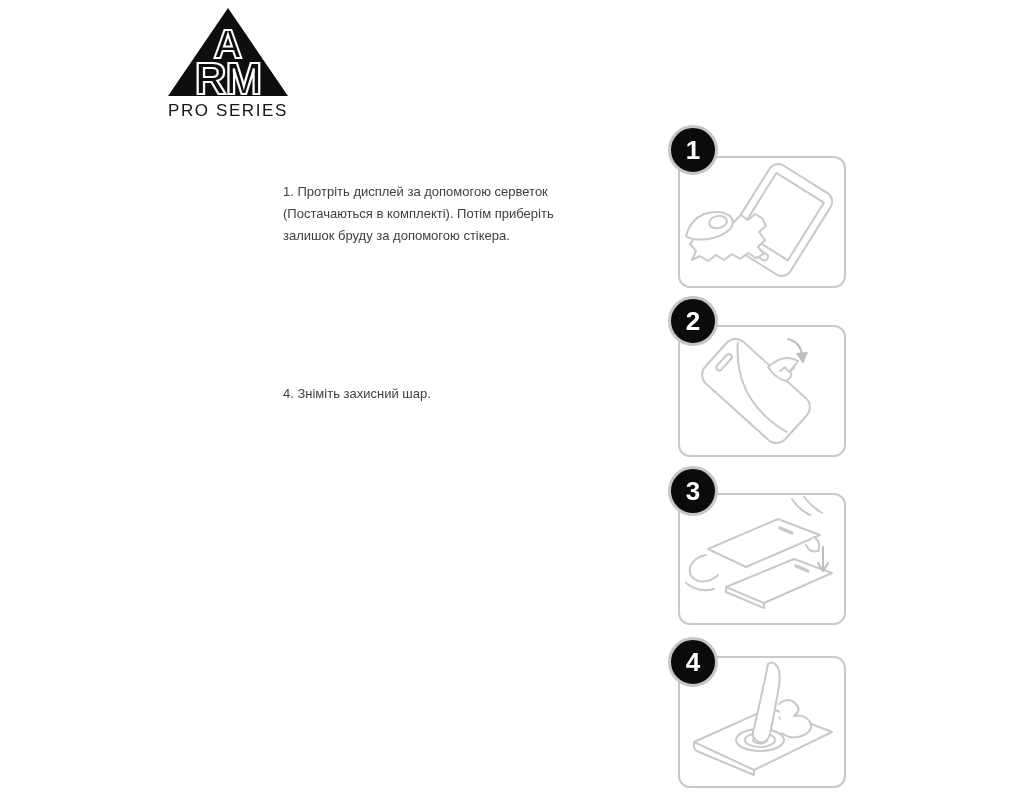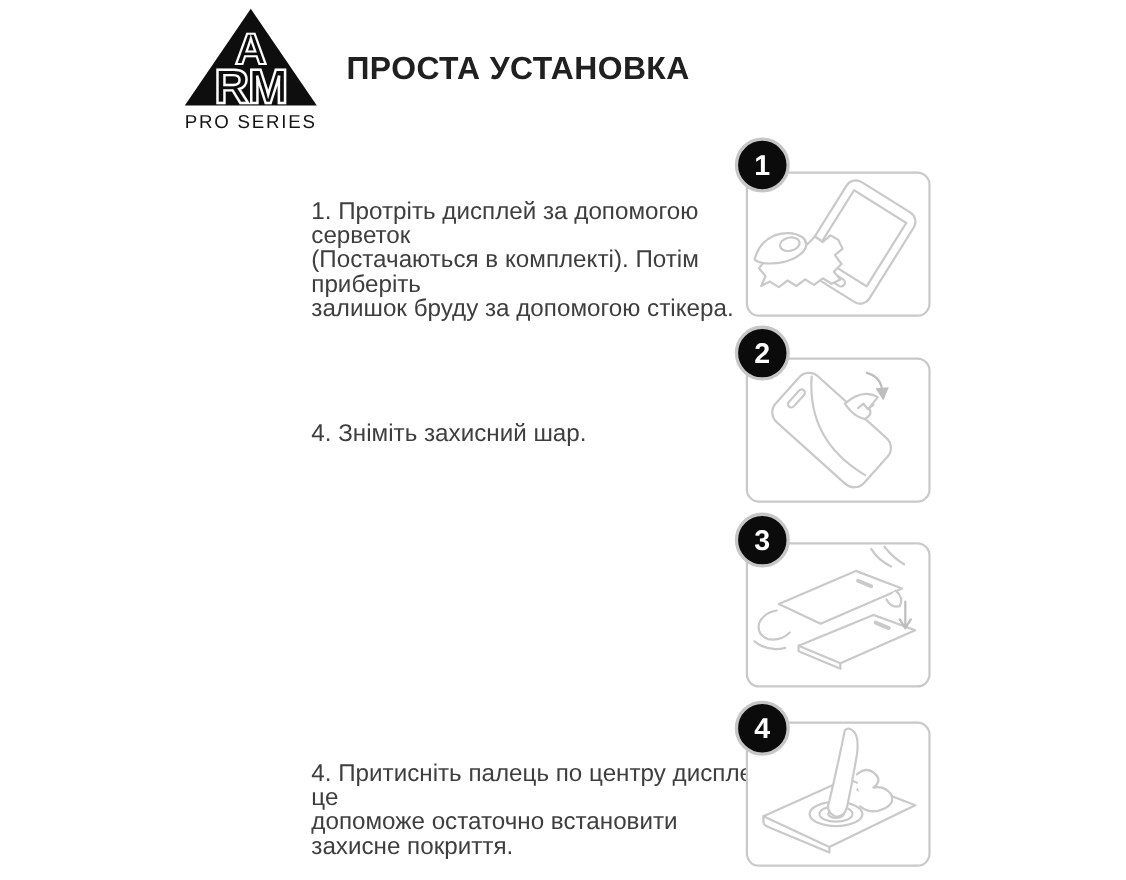--- a/index.html
+++ b/index.html
@@ -7,21 +7,21 @@
     position:relative;width:1024px;height:800px;background:#ffffff;overflow:hidden;
     font-family:"Liberation Sans","DejaVu Sans",sans-serif;
   }
   
   .logo{position:absolute;left:163px;top:6px;width:130px;text-align:center;}
   .logo svg{display:block;margin:0 auto;}
   .logo-sub{margin-top:3px;font-size:17px;font-weight:normal;letter-spacing:1.6px;color:#141414;white-space:nowrap;}
   
   .title{position:absolute;left:315px;top:47px;margin:0;font-size:29px;font-weight:bold;color:#202020;letter-spacing:0.4px;white-space:nowrap;}
   
-  .step-text{position:absolute;left:283px;width:430px;font-size:22px;line-height:22px;color:#3e3e3e;white-space:pre-line;}
+  .step-text{position:absolute;left:283px;width:430px;font-size:13px;line-height:22px;color:#3e3e3e;white-space:pre-line;}
   .s1{top:181px}.s2{top:383px}.s3{top:522px}.s4{top:692px}
   
   .illus-box{position:absolute;left:678px;width:168px;height:132px;border:2px solid #c9c9c9;border-radius:12px;box-sizing:border-box;background:#fff;}
   .illus-box svg{display:block;width:164px;height:128px;}
   .x1{top:156px}.x2{top:325px}.x3{top:493px}.x4{top:656px}
   
   .badge{position:absolute;left:668px;width:44px;height:44px;border-radius:50%;background:#0b0b0b;border:3px solid #c6c6c6;display:flex;align-items:center;justify-content:center;z-index:2;}
   .badge span{color:#ffffff;font-size:26px;font-weight:bold;line-height:1;}
   .b1{top:125px}.b2{top:296px}.b3{top:466px}.b4{top:637px}
 </style>
@@ -32,29 +32,25 @@
 
   <div class="logo">
     <svg viewBox="0 0 126 92" width="126" height="92">
       <polygon points="63,2 123,90 3,90" fill="#0e0e0e"></polygon>
       <text x="63" y="52" text-anchor="middle" font-size="40" font-weight="bold" fill="none" stroke="#ffffff" stroke-width="2">A</text>
       <text x="63" y="88" text-anchor="middle" font-size="44" font-weight="bold" letter-spacing="-1" fill="none" stroke="#ffffff" stroke-width="2.2">RM</text>
     </svg>
     <div class="logo-sub">PRO SERIES</div>
   </div>
 
-  <h1 class="title">ПРОСТА УСТАНОВКА</h1>
 
   <div class="step-text s1">1. Протріть дисплей за допомогою серветок
 (Постачаються в комплекті). Потім приберіть
 залишок бруду за допомогою стікера.</div>
   <div class="step-text s2">4. Зніміть захисний шар.</div>
-  <div class="step-text s4">4. Притисніть палець по центру дисплея - це
-допоможе остаточно встановити
-захисне покриття.</div>
 
   <div class="badge b1">
       <span>1</span>
     </div>
   <div class="badge b2">
       <span>2</span>
     </div>
   <div class="badge b3">
       <span>3</span>
     </div>

